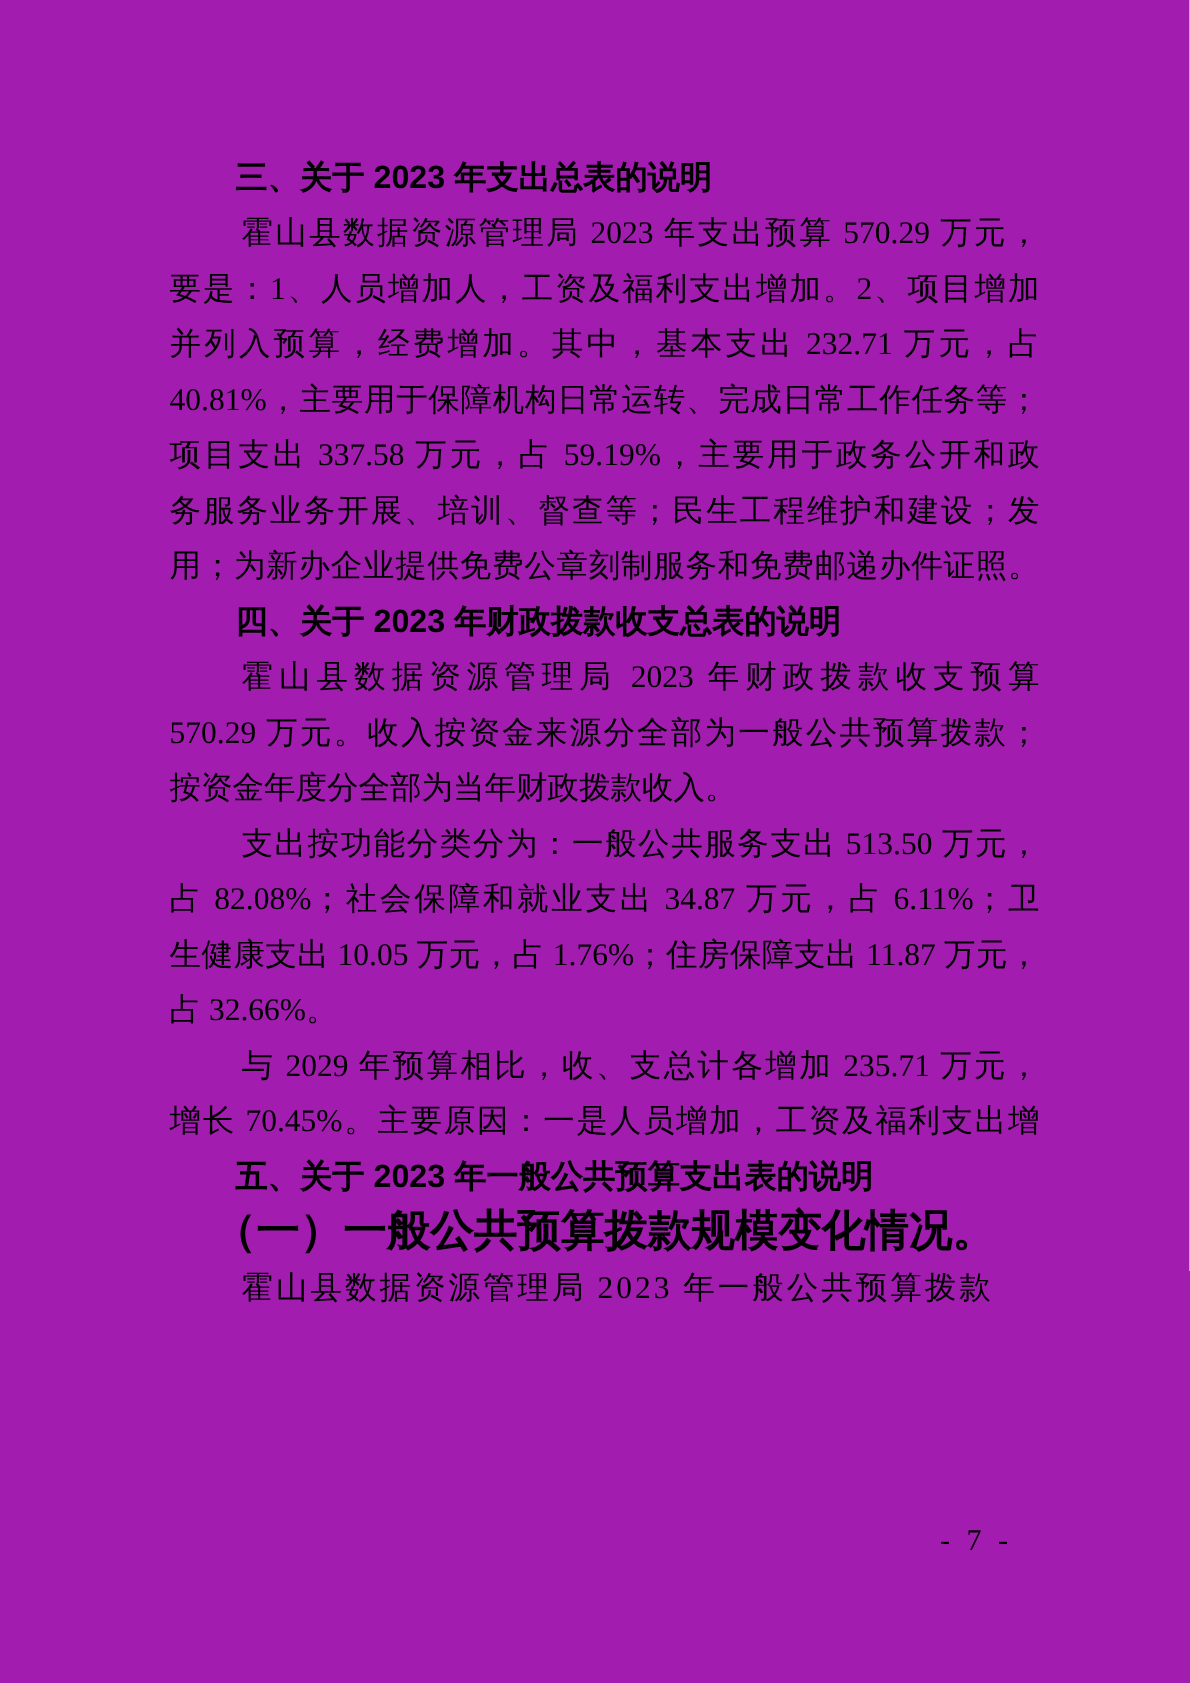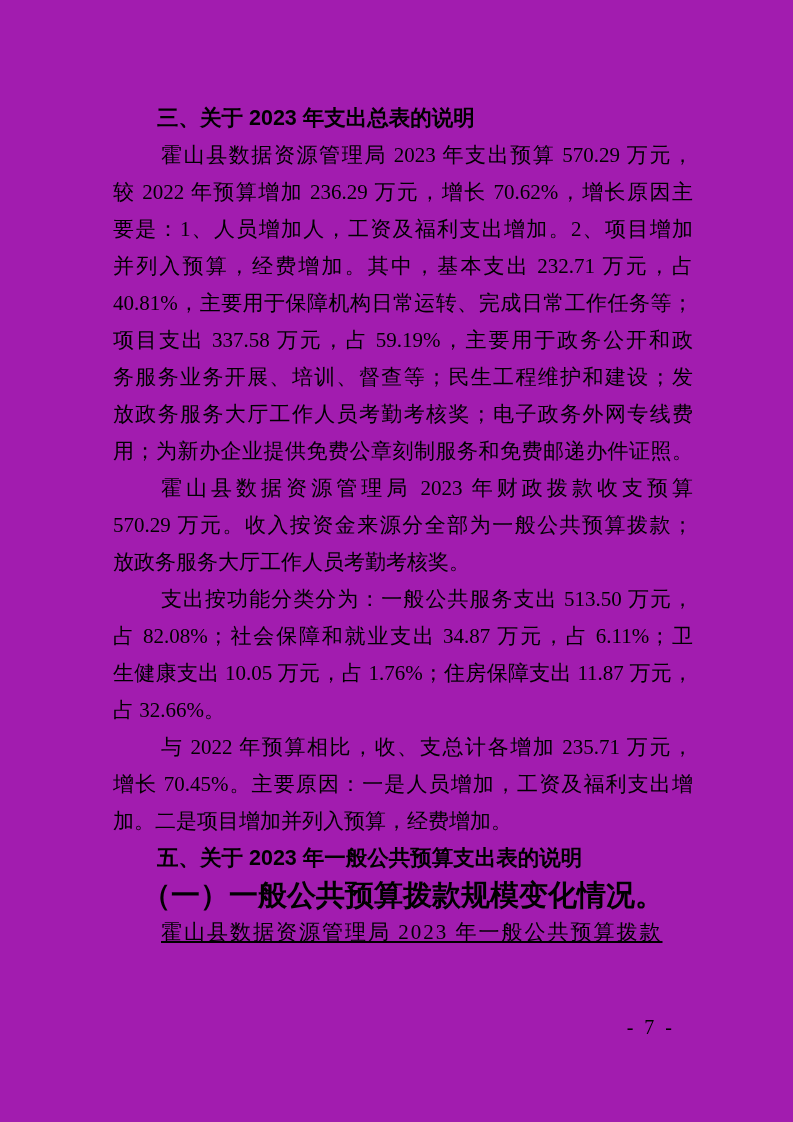--- a/index.html
+++ b/index.html
@@ -45,21 +45,20 @@
   }
   
   .h2 {
     font-weight: bold;
     font-size: 29px;
     text-indent: 29px;
   }
   
   .sp {
     letter-spacing: 2px;
-    text-decoration: underline;
   }
   .page-number {
     position: absolute;
     top: 1014px;
     left: 0;
     width: 100%;
     box-sizing: border-box;
     padding-right: 118px;
     text-align: right;
     font-size: 20px;
@@ -69,45 +68,43 @@
 </style>
 </head>
 <body>
 
 <div class="page">
   <div class="content">
 
     <div class="line h1">三、关于 2023 年支出总表的说明</div>
     <div>
       <div class="line j ind">霍山县数据资源管理局 2023 年支出预算 570.29 万元，</div>
-      <div class="line j">较 2022 年预算增加 236.29 万元，增长 70.62%，增长原因主</div>
       <div class="line j">要是：1、人员增加人，工资及福利支出增加。2、项目增加</div>
       <div class="line j">并列入预算，经费增加。其中，基本支出 232.71 万元，占</div>
       <div class="line j">40.81%，主要用于保障机构日常运转、完成日常工作任务等；</div>
       <div class="line j">项目支出 337.58 万元，占 59.19%，主要用于政务公开和政</div>
       <div class="line j">务服务业务开展、培训、督查等；民生工程维护和建设；发</div>
-      <div class="line j">放政务服务大厅工作人员考勤考核奖；电子政务外网专线费</div>
       <div class="line j">用；为新办企业提供免费公章刻制服务和免费邮递办件证照。</div>
     </div>
 
+    <div class="line h1">四、关于 2023 年财政拨款收支总表的说明</div>
     <div>
       <div class="line j ind">霍山县数据资源管理局 2023 年财政拨款收支预算</div>
       <div class="line j">570.29 万元。收入按资金来源分全部为一般公共预算拨款；</div>
-      <div class="line">放政务服务大厅工作人员考勤考核奖。</div>
+      <div class="line">按资金年度分全部为当年财政拨款收入。</div>
     </div>
     <div>
       <div class="line j ind">支出按功能分类分为：一般公共服务支出 513.50 万元，</div>
       <div class="line j">占 82.08%；社会保障和就业支出 34.87 万元，占 6.11%；卫</div>
       <div class="line j">生健康支出 10.05 万元，占 1.76%；住房保障支出 11.87 万元，</div>
       <div class="line">占 32.66%。</div>
     </div>
     <div>
-      <div class="line j ind">与 2022 年预算相比，收、支总计各增加 235.71 万元，</div>
+      <div class="line j ind">与 2029 年预算相比，收、支总计各增加 235.71 万元，</div>
       <div class="line j">增长 70.45%。主要原因：一是人员增加，工资及福利支出增</div>
-      <div class="line">加。二是项目增加并列入预算，经费增加。</div>
     </div>
 
     <div class="line h1">五、关于 2023 年一般公共预算支出表的说明</div>
     <div class="line h2">（一）一般公共预算拨款规模变化情况。</div>
     <div>
       <div class="line ind sp">霍山县数据资源管理局 2023 年一般公共预算拨款</div>
     </div>
 
   </div>
 

